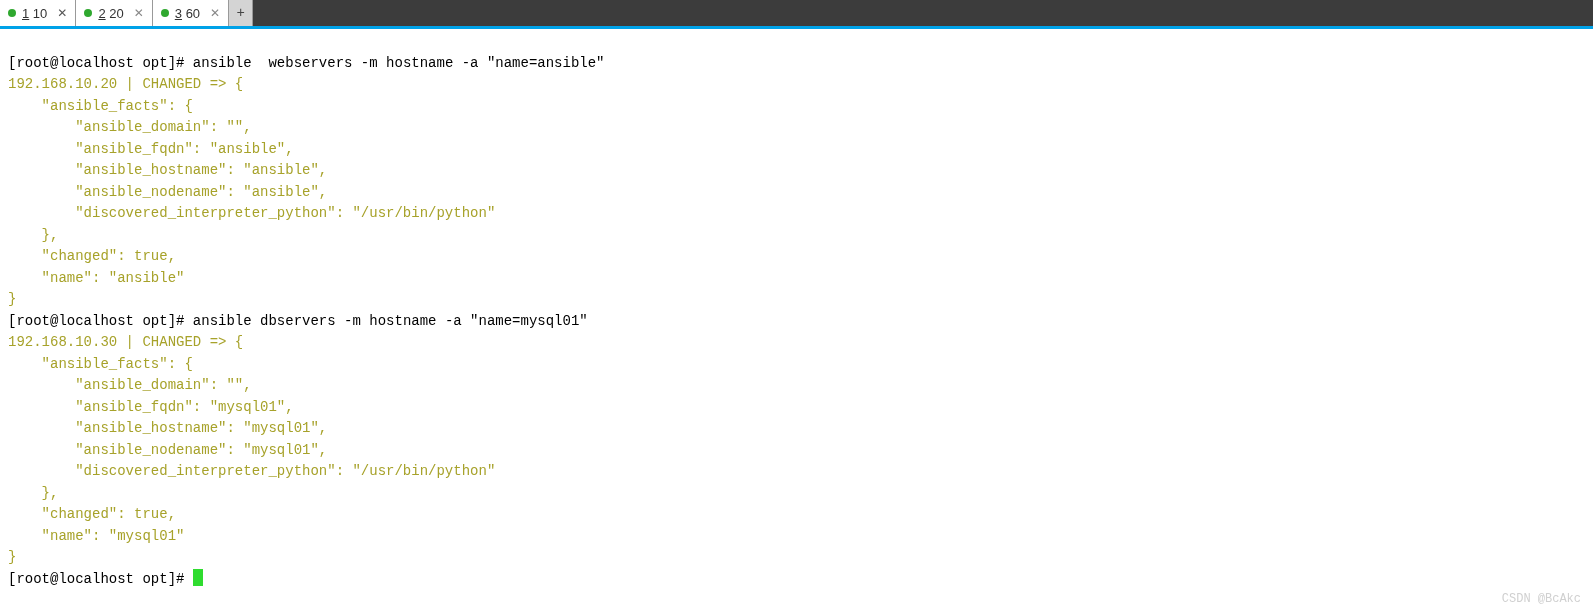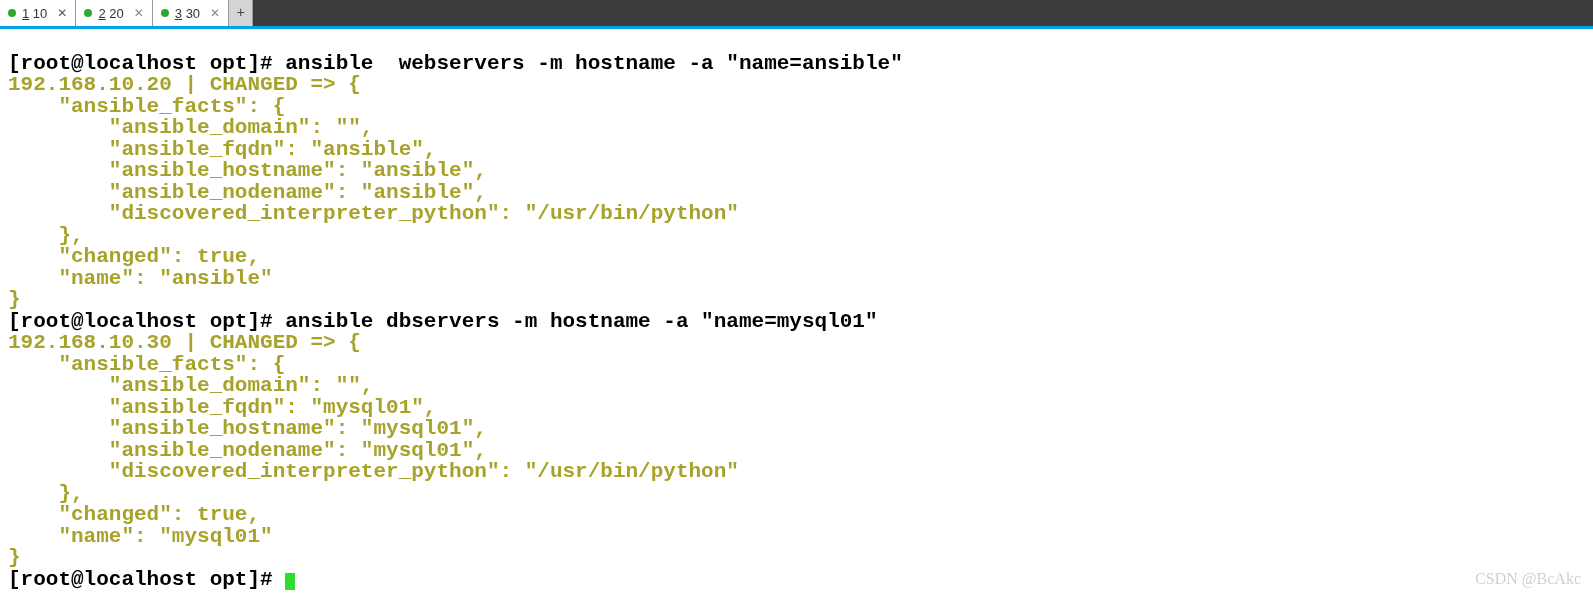--- a/index.html
+++ b/index.html
@@ -57,59 +57,59 @@
     cursor: pointer;
   }
   .bluebar {
     height: 3px;
     background: #00a2e8;
   }
   .terminal {
     padding: 2px 4px 4px 8px;
     line-height: 21.5px;
     white-space: pre;
-    font-weight: bold;
-    font-size: 21px;
+    font-weight: normal;
+    font-size: 14px;
   }
   .black { color: #000000; }
   .olive { color: #a7a22a; }
   .cursor {
     display: inline-block;
     width: 10px;
     height: 17px;
     background: #2fdc2f;
     vertical-align: text-bottom;
     margin-bottom: 1px;
   }
   .watermark {
     position: absolute;
     right: 12px;
-    bottom: 18px;
+    bottom: 0;
     color: #d0d0d0;
-    font-family: Liberation Serif, serif;
-    font-size: 16px;
+    font-family: Liberation Mono, monospace;
+    font-size: 12px;
   }
 </style>
 </head>
 <body>
 
 <div class="tabbar">
   <div class="tab active">
     <span class="dot"></span>
     <span><span class="num">1</span>&nbsp;<span>10</span></span>
     <span class="close">✕</span>
   </div>
   <div class="tab">
     <span class="dot"></span>
     <span><span class="num">2</span>&nbsp;<span>20</span></span>
     <span class="close">✕</span>
   </div>
   <div class="tab">
     <span class="dot"></span>
-    <span><span class="num">3</span>&nbsp;<span>30</span></span>
+    <span><span class="num">3</span>&nbsp;<span>60</span></span>
     <span class="close">✕</span>
   </div>
   <div class="tab-add">+</div>
 </div>
 <div class="bluebar"></div>
 
 <div class="terminal">
 <span class="black">[root@localhost opt]# </span><span class="black">ansible  webservers -m hostname -a "name=ansible"</span>
 <span class="olive">192.168.10.20 | CHANGED =&gt; {</span>
 <span class="olive">    "ansible_facts": {</span>

